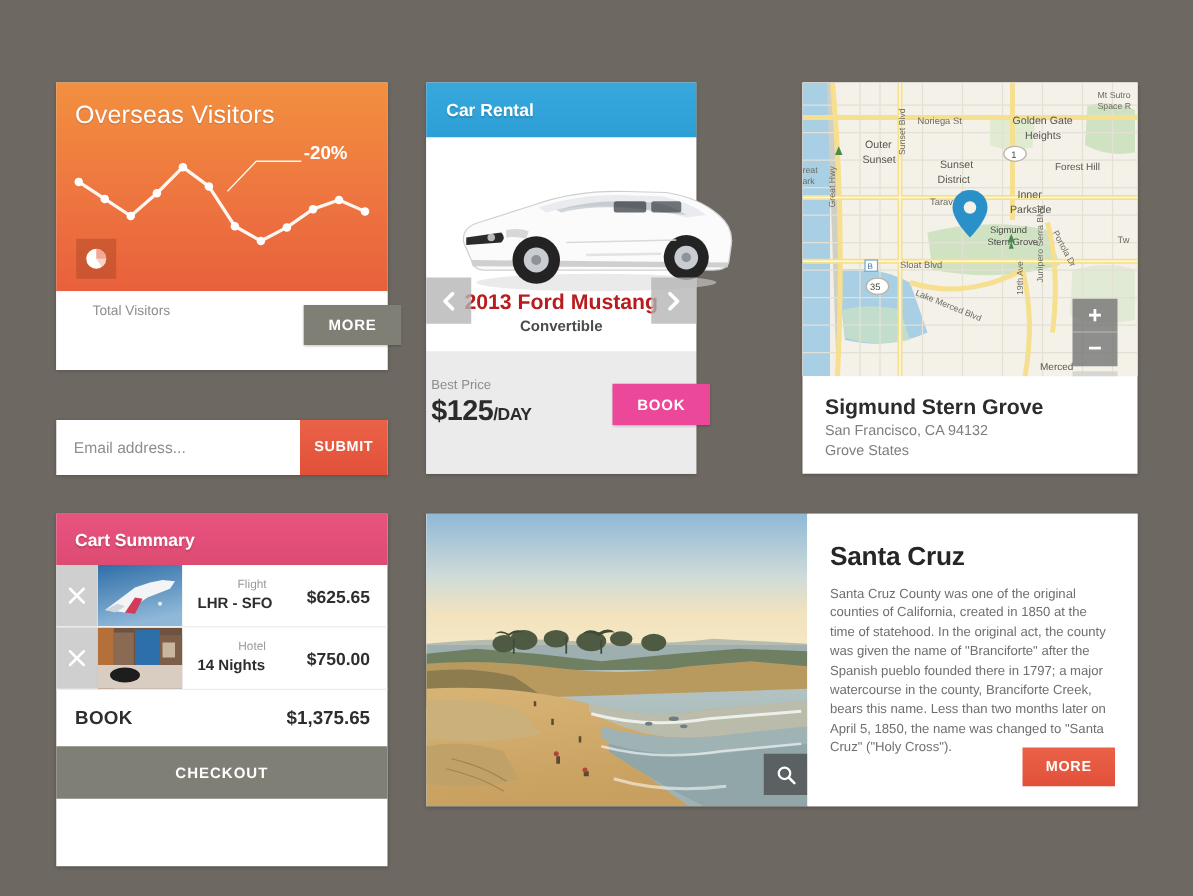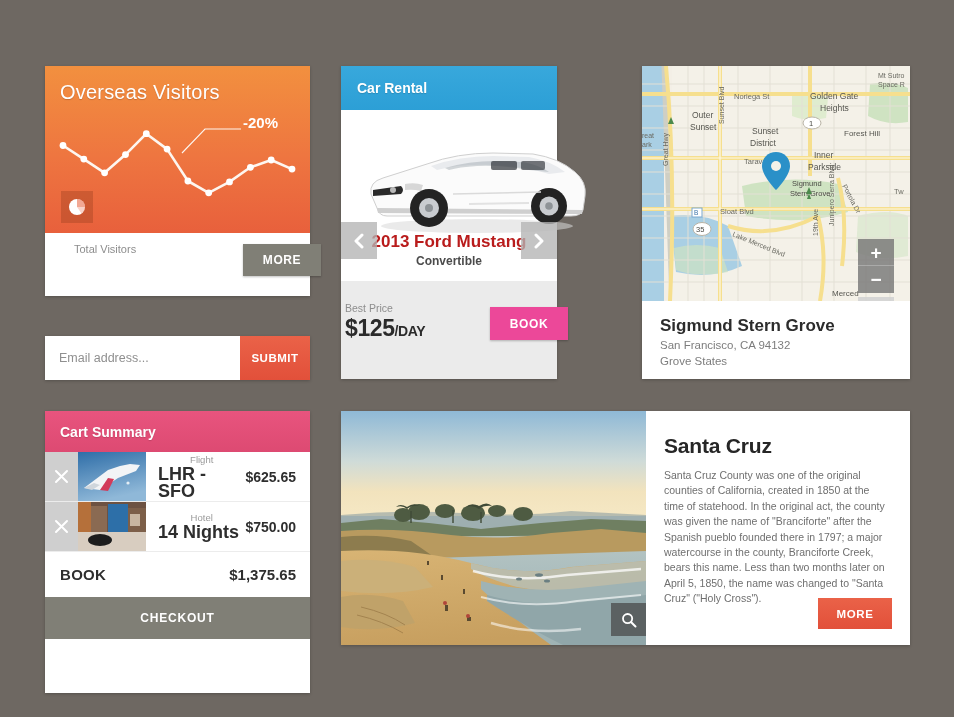--- a/index.html
+++ b/index.html
@@ -73,21 +73,21 @@
     text-shadow: 0 1px 1px rgba(0,0,0,.15);
   }
   .cart-row { display: flex; align-items: stretch; height: 50px; border-bottom: 1px solid #ececec; }
   .cart-x {
     width: 33px; background: #cfcfcf; display: flex;
     align-items: center; justify-content: center; cursor: pointer;
   }
   .thumb { width: 68px; position: relative; overflow: hidden; }
   .cart-txt { flex: 1; padding-left: 12px; display: flex; flex-direction: column; justify-content: center; }
   .cart-kind { font-size: 9.5px; color: #9a9a9a; line-height: 12px; text-align: center; }
-  .cart-main { font-size: 18px; font-weight: bold; color: #2e2e2e; line-height: 17px; }
+  .cart-main { font-size: 12px; font-weight: bold; color: #2e2e2e; line-height: 17px; }
   .cart-price { font-size: 14px; font-weight: bold; color: #2e2e2e; padding-right: 14px; display: flex; align-items: center; }
   .cart-total { display: flex; align-items: center; height: 45px; padding: 0 14px 0 15px; }
   .tot-lbl { flex: 1; font-size: 15px; font-weight: bold; color: #2e2e2e; letter-spacing: .3px; }
   .tot-val { font-size: 15px; font-weight: bold; color: #2e2e2e; }
   .checkout-btn {
     height: 42px; background: #807f76; color: #fff;
     font-size: 12px; font-weight: bold; letter-spacing: .8px;
     display: flex; align-items: center; justify-content: center; cursor: pointer;
   }
 

